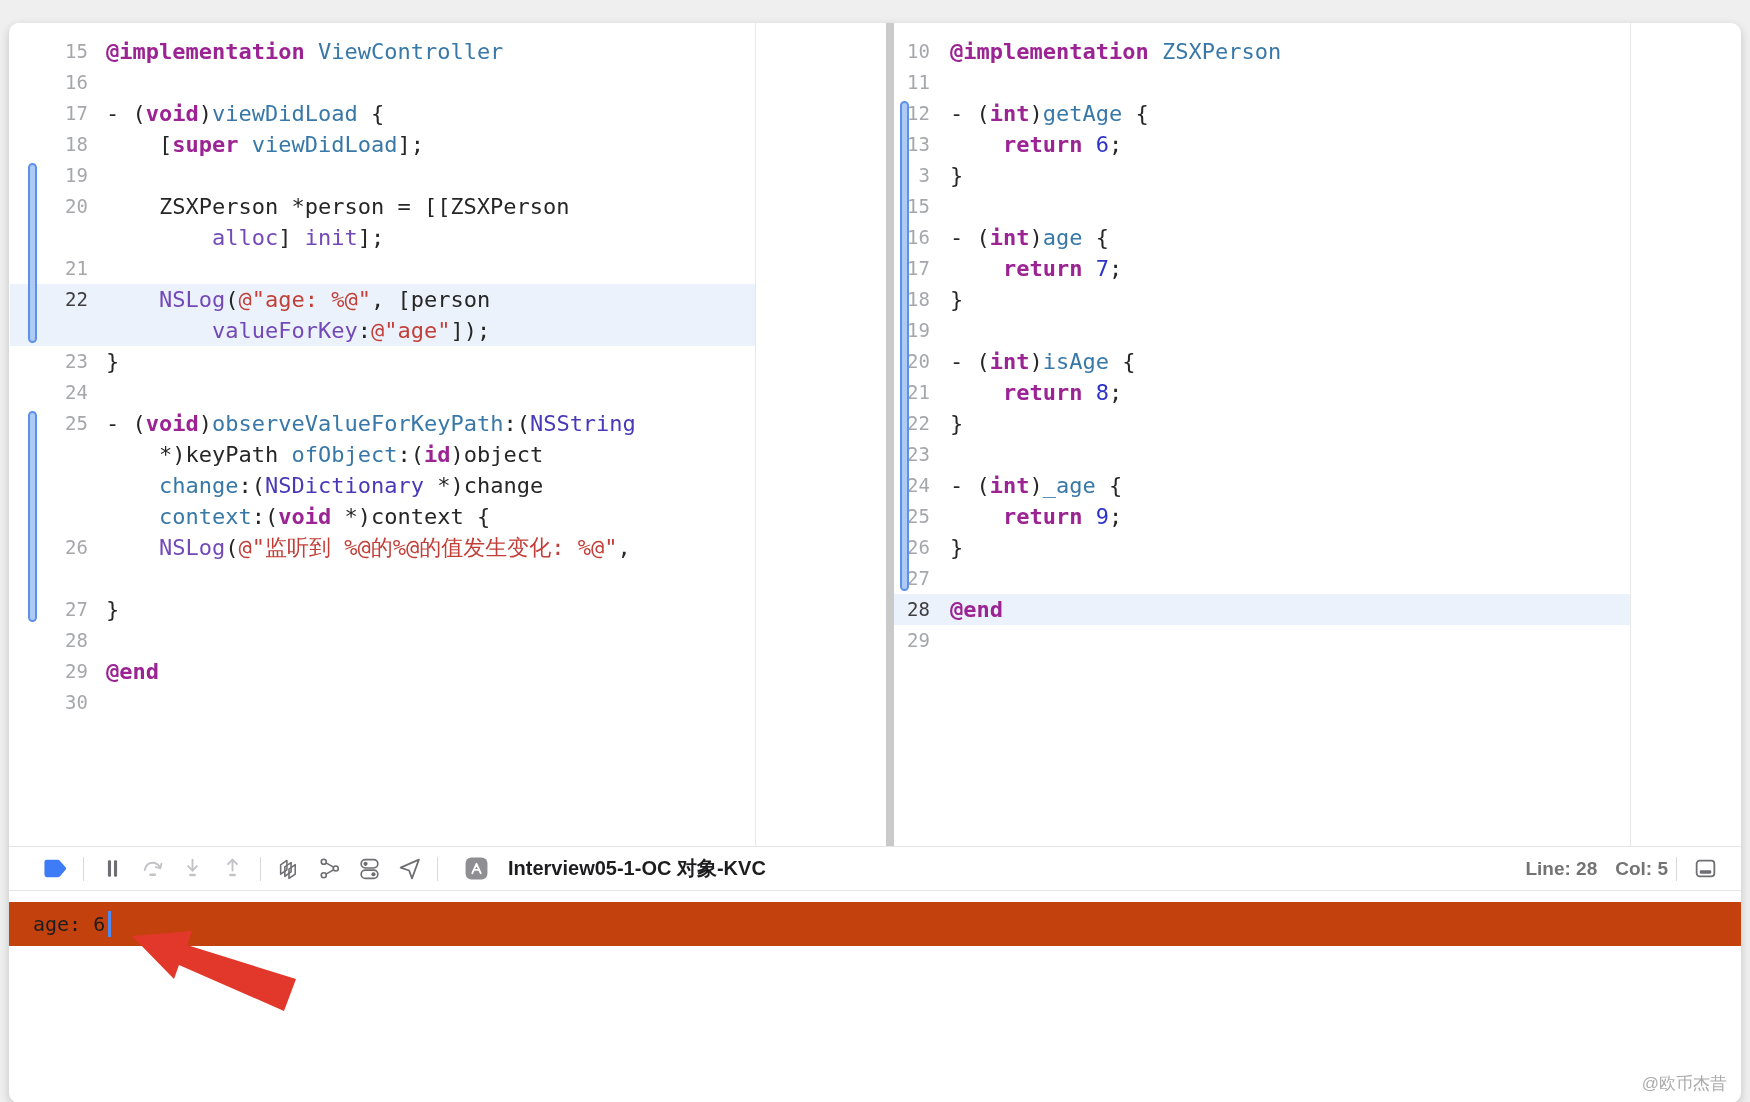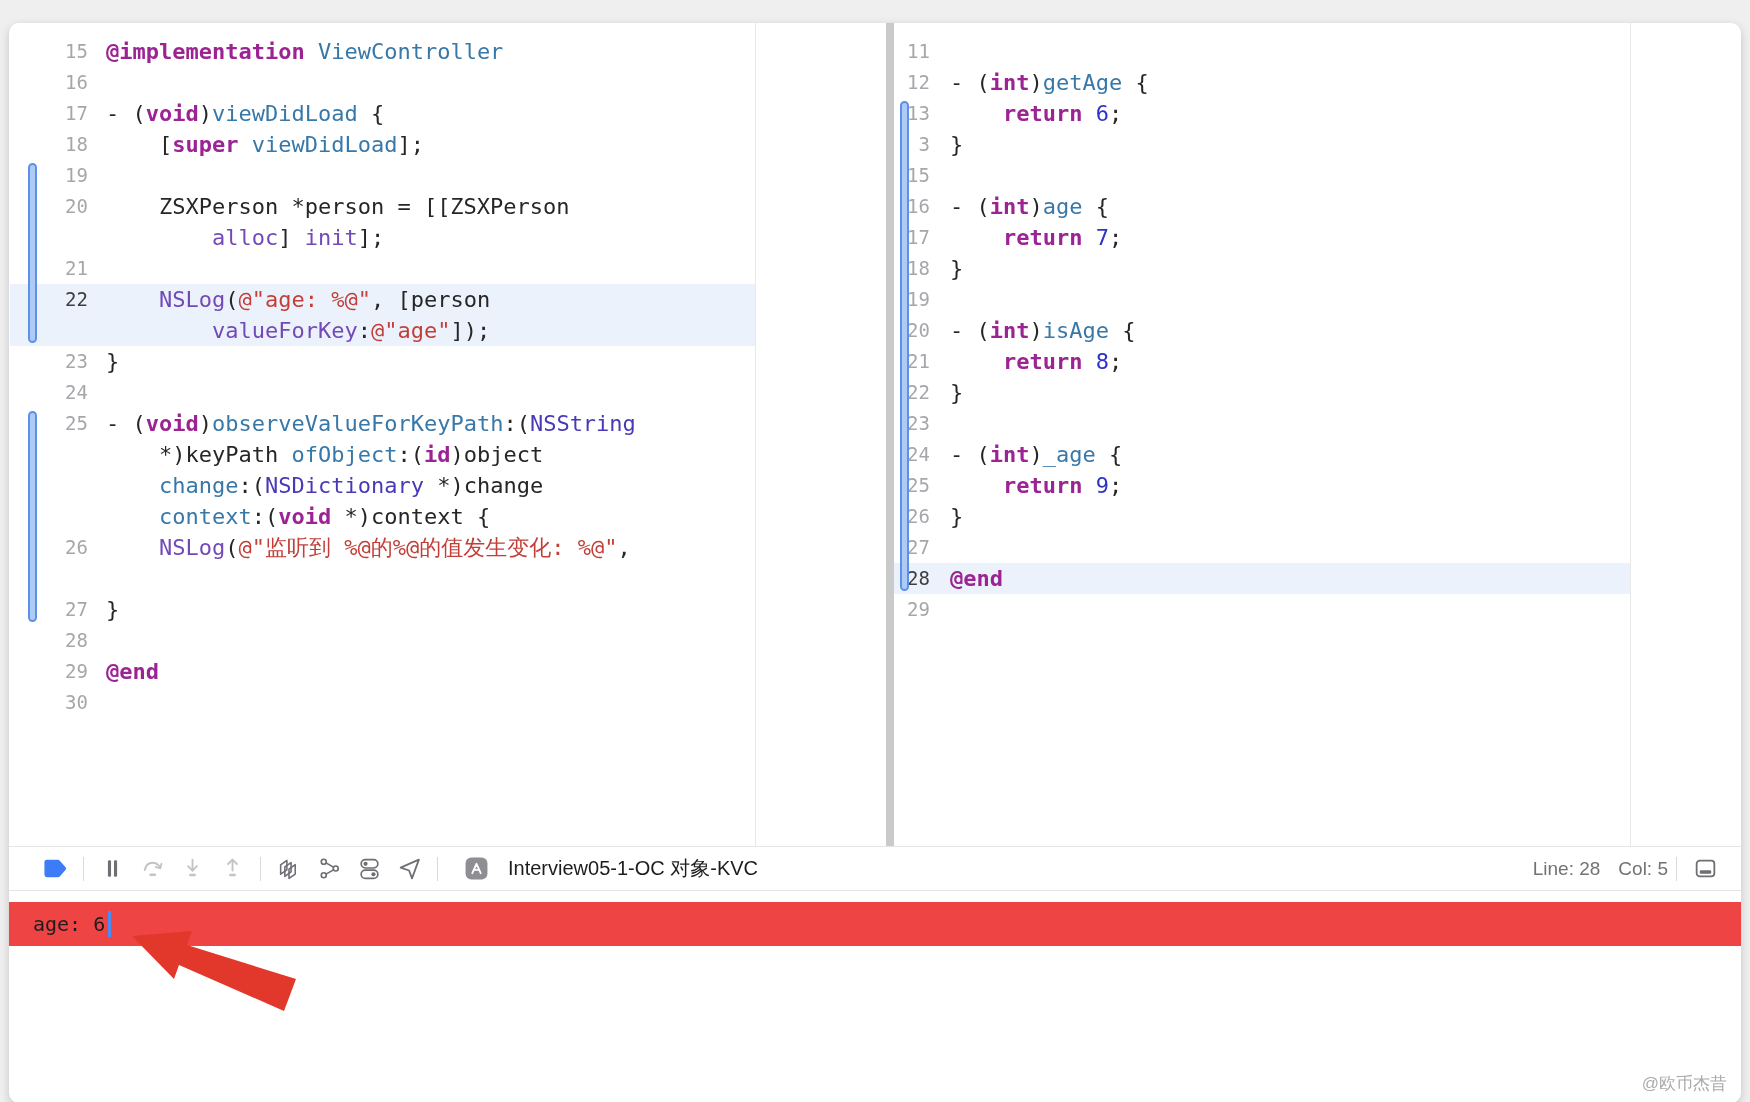--- a/index.html
+++ b/index.html
@@ -32,34 +32,34 @@
   .t-str{color:var(--c-string);}
   .t-num{color:var(--c-number);}
   .change-bar{position:absolute;width:9px;border-radius:5px;background:#aecbf5;
               border:2px solid #5f90e8;box-sizing:border-box;}
   .pane-left .change-bar{left:18px;}
   .pane-right .change-bar{left:6px;}
 
   
   .toolbar{position:absolute;left:0;top:823px;width:100%;height:45px;background:#fff;
            border-top:1px solid #e5e5e5;border-bottom:1px solid #e5e5e5;box-sizing:border-box;
-           display:flex;align-items:center;padding:0 16px 0 26px;}
+           display:flex;align-items:center;padding:0 16px 0 26px;font-weight:bold;}
   .tb-btn{display:flex;align-items:center;justify-content:center;width:40px;height:32px;flex:none;}
   .tb-btn svg{width:25px;height:25px;}
   .tb-sep{width:1px;height:24px;background:#d9d9d9;margin:0 8px;flex:none;}
   .st-active{color:#3e7bf6;}
   .st-enabled{color:#6e6e73;}
   .st-disabled{color:#c3c3c7;}
   .tb-title-group{display:flex;align-items:center;margin-left:10px;flex:none;}
   .tb-title{font-size:20px;color:#1d1d1f;margin-left:12px;}
   .tb-spacer{flex:1;}
   .tb-linecol{font-size:19px;color:#737373;display:flex;gap:18px;flex:none;}
 
   
-  .console-row{position:absolute;left:0;top:879px;width:100%;height:44px;background:#ef4444;
+  .console-row{position:absolute;left:0;top:879px;width:100%;height:44px;background:#c2410c;
                display:flex;align-items:center;padding-left:24px;box-sizing:border-box;}
   .console-text{font-family:"DejaVu Sans Mono","Liberation Mono",monospace;font-size:20px;color:#1d1d1f;}
   .console-cursor{display:inline-block;width:3px;height:26px;background:#4c8bf5;margin-left:3px;
                   vertical-align:middle;}
   .annotation{position:absolute;left:101px;top:895px;width:210px;height:105px;pointer-events:none;}
   .watermark{position:absolute;right:14px;bottom:8px;font-size:17px;color:#ababab;}
 </style>
 </head>
 <body>
 
@@ -90,20 +90,21 @@
           <div class="code-row"><span class="gutter">28</span><span class="codetxt"></span></div>
           <div class="code-row"><span class="gutter">29</span><span class="codetxt"><span class="t-kw">@end</span></span></div>
           <div class="code-row"><span class="gutter">30</span><span class="codetxt"></span></div>
         </div>
         <div class="change-bar" style="top: 140px; height: 180px;"></div>
         <div class="change-bar" style="top: 388px; height: 211px;"></div>
       </div>
     <div class="pane-divider"></div>
     <div class="pane pane-right" id="pane-right">
         <div class="rows">
+          <div class="code-row"><span class="gutter">10</span><span class="codetxt"><span class="t-kw">@implementation</span><span class="t-pl"> </span><span class="t-sym">ZSXPerson</span></span></div>
           <div class="code-row"><span class="gutter">11</span><span class="codetxt"></span></div>
           <div class="code-row"><span class="gutter">12</span><span class="codetxt"><span class="t-pl">- (</span><span class="t-kw">int</span><span class="t-pl">)</span><span class="t-sym">getAge</span><span class="t-pl"> {</span></span></div>
           <div class="code-row"><span class="gutter">13</span><span class="codetxt"><span class="t-pl">    </span><span class="t-kw">return</span><span class="t-pl"> </span><span class="t-num">6</span><span class="t-pl">;</span></span></div>
           <div class="code-row"><span class="gutter">3</span><span class="codetxt"><span class="t-pl">}</span></span></div>
           <div class="code-row"><span class="gutter">15</span><span class="codetxt"></span></div>
           <div class="code-row"><span class="gutter">16</span><span class="codetxt"><span class="t-pl">- (</span><span class="t-kw">int</span><span class="t-pl">)</span><span class="t-sym">age</span><span class="t-pl"> {</span></span></div>
           <div class="code-row"><span class="gutter">17</span><span class="codetxt"><span class="t-pl">    </span><span class="t-kw">return</span><span class="t-pl"> </span><span class="t-num">7</span><span class="t-pl">;</span></span></div>
           <div class="code-row"><span class="gutter">18</span><span class="codetxt"><span class="t-pl">}</span></span></div>
           <div class="code-row"><span class="gutter">19</span><span class="codetxt"></span></div>
           <div class="code-row"><span class="gutter">20</span><span class="codetxt"><span class="t-pl">- (</span><span class="t-kw">int</span><span class="t-pl">)</span><span class="t-sym">isAge</span><span class="t-pl"> {</span></span></div>

